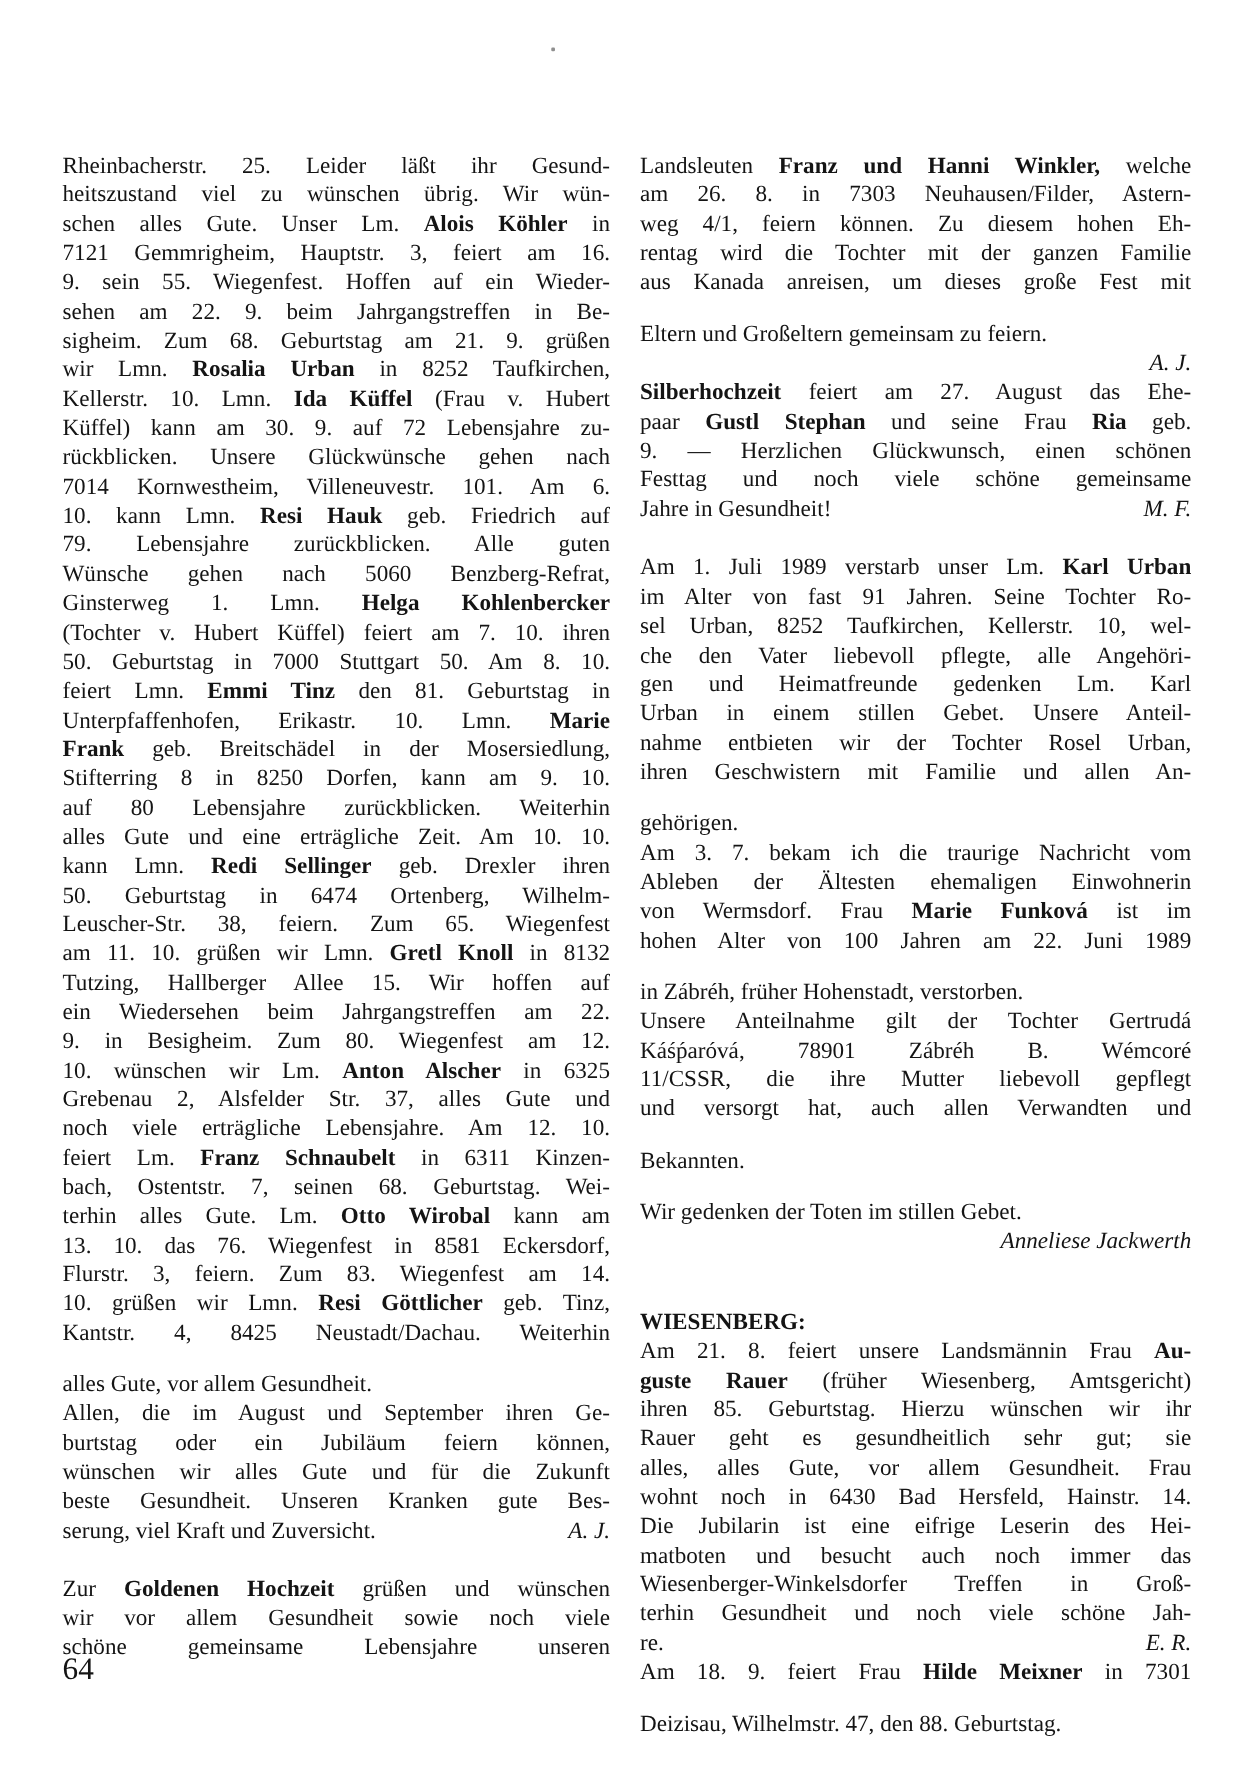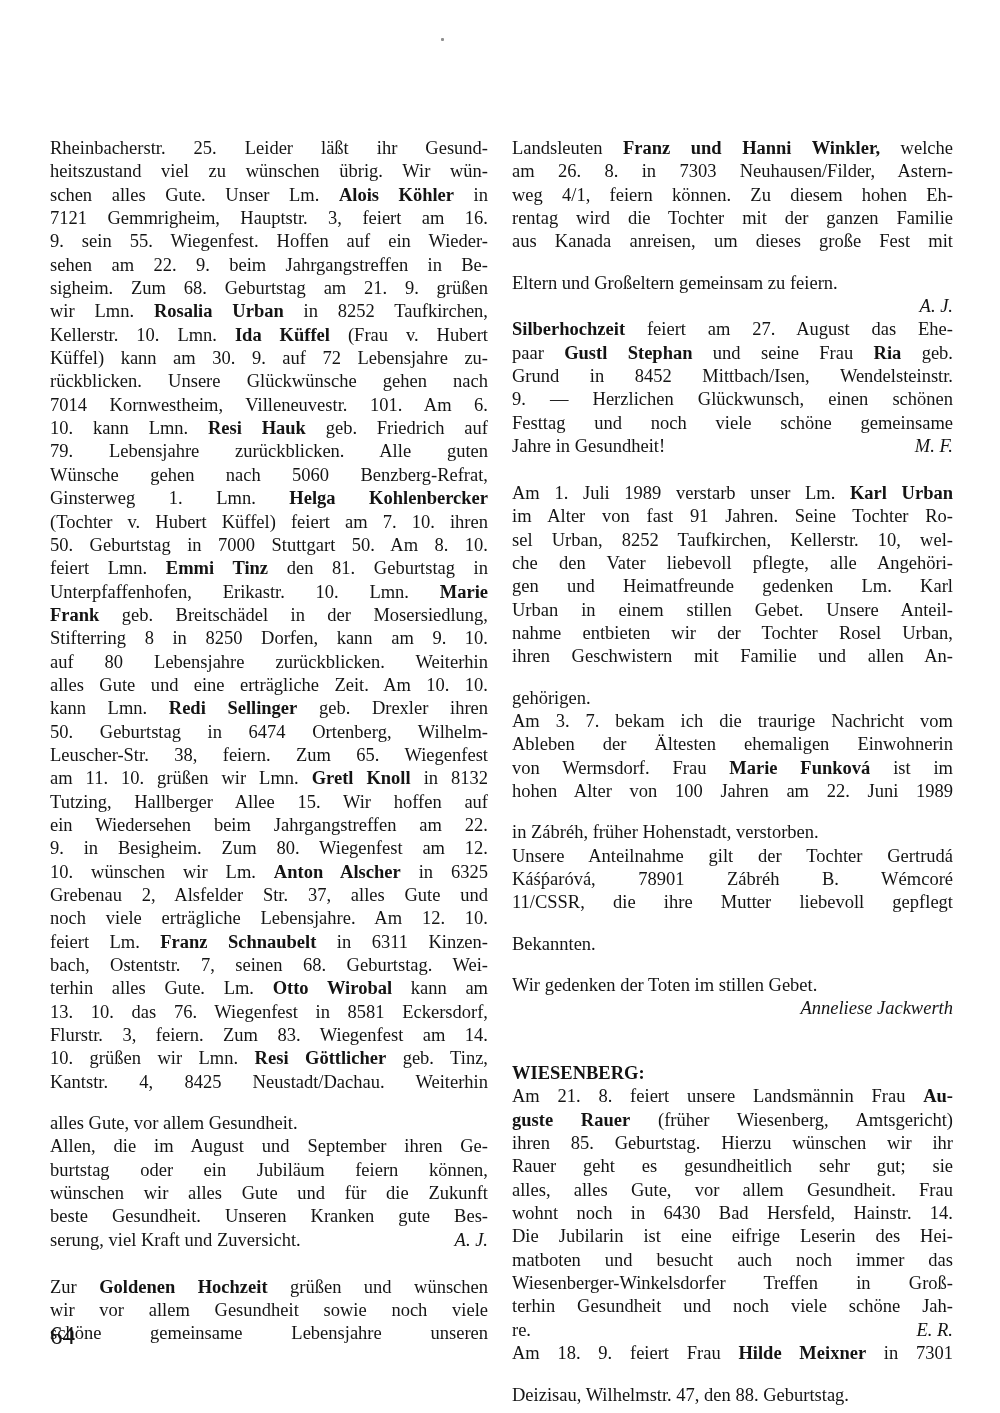--- a/index.html
+++ b/index.html
@@ -9,21 +9,21 @@
     font-family:"Liberation Serif","DejaVu Serif",serif;
   }
   .page {
     position:relative;
     width:1000px; height:1413px;
     background:#ffffff;
     color:#141414;
     overflow:hidden;
   }
   .col {
-    position:absolute; top:137px;
+    position:absolute; top:122px;
     font-size:18.5px;
     line-height:23.35px;
   }
   .col-left  { left:50px;  width:438px; }
   .col-right { left:512px; width:441px; }
   .line { height:23.35px; overflow:visible; white-space:normal; }
   .a-j { text-align:justify; text-align-last:justify; text-justify:inter-word; }
   .a-l { text-align:left;margin-top:18px; }
   .a-r { text-align:right; }
   .sigline { display:flex; justify-content:space-between; align-items:flex-start; }
@@ -103,21 +103,20 @@
   <div class="col col-right">
       <div class="line a-j"><span>Landsleuten </span><span class="seg-b">Franz und Hanni Winkler,</span><span> welche</span></div>
       <div class="line a-j"><span>am 26. 8. in 7303 Neuhausen/Filder, Astern-</span></div>
       <div class="line a-j"><span>weg 4/1, feiern können. Zu diesem hohen Eh-</span></div>
       <div class="line a-j"><span>rentag wird die Tochter mit der ganzen Familie</span></div>
       <div class="line a-j"><span>aus Kanada anreisen, um dieses große Fest mit</span></div>
       <div class="line a-l"><span>Eltern und Großeltern gemeinsam zu feiern.</span></div>
       <div class="line a-r"><span class="seg-i">A. J.</span></div>
       <div class="line a-j"><span class="seg-b">Silberhochzeit</span><span> feiert am 27. August das Ehe-</span></div>
       <div class="line a-j"><span>paar </span><span class="seg-b">Gustl Stephan</span><span> und seine Frau </span><span class="seg-b">Ria</span><span> geb.</span></div>
-      <div class="line a-j"><span>Grund in 8452 Mittbach/Isen, Wendelsteinstr.</span></div>
       <div class="line a-j"><span>9. — Herzlichen Glückwunsch, einen schönen</span></div>
       <div class="line a-j"><span>Festtag und noch viele schöne gemeinsame</span></div>
       <div class="line sigline">
         <span><span>Jahre in Gesundheit!</span></span>
         <span class="seg-i">M. F.</span>
       </div>
       <div class="line blank"></div>
       <div class="line a-j"><span>Am 1. Juli 1989 verstarb unser Lm. </span><span class="seg-b">Karl Urban</span></div>
       <div class="line a-j"><span>im Alter von fast 91 Jahren. Seine Tochter Ro-</span></div>
       <div class="line a-j"><span>sel Urban, 8252 Taufkirchen, Kellerstr. 10, wel-</span></div>
@@ -128,20 +127,21 @@
       <div class="line a-j"><span>ihren Geschwistern mit Familie und allen An-</span></div>
       <div class="line a-l"><span>gehörigen.</span></div>
       <div class="line a-j"><span>Am 3. 7. bekam ich die traurige Nachricht vom</span></div>
       <div class="line a-j"><span>Ableben der Ältesten ehemaligen Einwohnerin</span></div>
       <div class="line a-j"><span>von Wermsdorf. Frau </span><span class="seg-b">Marie Funková</span><span> ist im</span></div>
       <div class="line a-j"><span>hohen Alter von 100 Jahren am 22. Juni 1989</span></div>
       <div class="line a-l"><span>in Zábréh, früher Hohenstadt, verstorben.</span></div>
       <div class="line a-j"><span>Unsere Anteilnahme gilt der Tochter Gertrudá</span></div>
       <div class="line a-j"><span>Káśṕaróvá, 78901 Zábréh B. Wémcoré</span></div>
       <div class="line a-j"><span>11/CSSR, die ihre Mutter liebevoll gepflegt</span></div>
+      <div class="line a-j"><span>und versorgt hat, auch allen Verwandten und</span></div>
       <div class="line a-l"><span>Bekannten.</span></div>
       <div class="line a-l"><span>Wir gedenken der Toten im stillen Gebet.</span></div>
       <div class="line a-r"><span class="seg-i">Anneliese Jackwerth</span></div>
       <div class="line blank"></div>
       <div class="line a-l"><span class="seg-b">WIESENBERG:</span></div>
       <div class="line a-j"><span>Am 21. 8. feiert unsere Landsmännin Frau </span><span class="seg-b">Au-</span></div>
       <div class="line a-j"><span class="seg-b">guste Rauer</span><span> (früher Wiesenberg, Amtsgericht)</span></div>
       <div class="line a-j"><span>ihren 85. Geburtstag. Hierzu wünschen wir ihr</span></div>
       <div class="line a-j"><span>Rauer geht es gesundheitlich sehr gut; sie</span></div>
       <div class="line a-j"><span>alles, alles Gute, vor allem Gesundheit. Frau</span></div>

